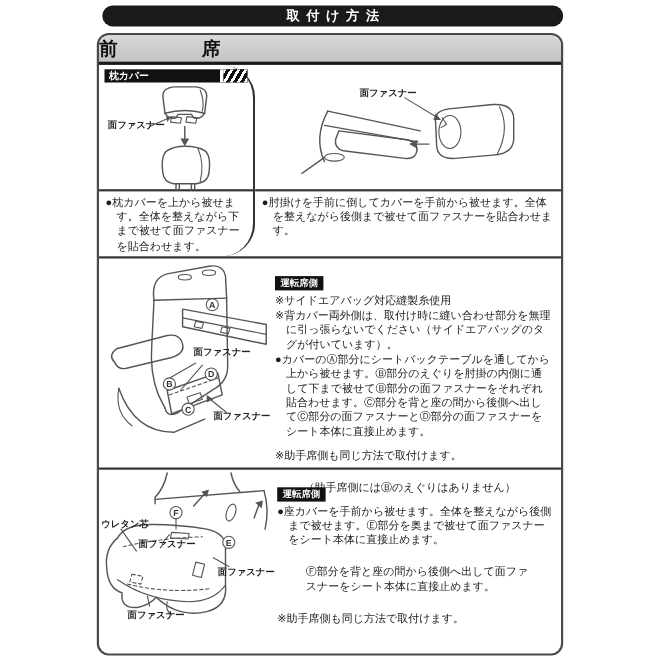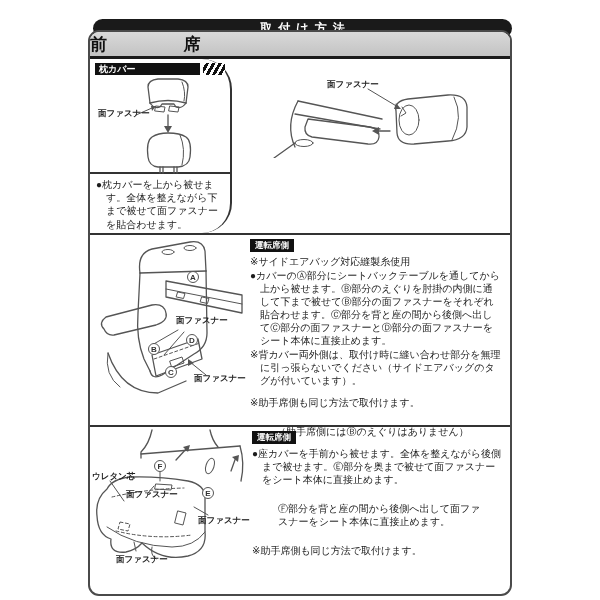--- a/index.html
+++ b/index.html
@@ -3,21 +3,21 @@
 <meta charset="utf-8">
 <style>
   html,body{margin:0;padding:0;}
   body{
     width:600px;height:600px;position:relative;background:#fff;
     font-family:"Liberation Sans","DejaVu Sans",sans-serif;color:#1c1c1c;
     overflow:hidden;
   }
   
   .title-pill{
-    position:absolute;left:93px;top:19px;width:419px;height:19px;
+    position:absolute;left:93px;top:5px;width:419px;height:19px;
     background:#1a1a1a;border-radius:10px;color:#fff;
     display:flex;align-items:center;justify-content:center;
     font-size:12px;font-weight:bold;
   }
   .title-pill span{letter-spacing:6px;margin-right:-6px;}
   
   .outer{
     position:absolute;left:88px;top:30px;width:420px;height:562px;
     border:2px solid #4a4a4a;border-radius:11px;overflow:hidden;background:#fff;
   }
@@ -47,21 +47,21 @@
   .panel-txt{
     border-top:2px solid #333;height:61px;box-sizing:border-box;
     padding:4px 4px 0 6px;font-size:10px;line-height:1.32;
   }
   
   .section2{border-bottom:2px solid #333;height:192px;box-sizing:border-box;position:relative;}
   .section3{height:169px;box-sizing:border-box;position:relative;}
   .sec-flex{display:flex;}
   .illus2{width:158px;height:170px;position:relative;flex:none;}
   .illus3{width:160px;height:146px;position:relative;flex:none;}
-  .txt2{flex:1;padding:3px 8px 0 2px;font-size:10px;line-height:1.3;}
+  .txt2{flex:1;padding:16px 8px 0 2px;font-size:10px;line-height:1.3;}
   .badge{
     display:inline-block;background:#111;color:#fff;font-size:8.5px;font-weight:bold;
     padding:1px 5px;margin-bottom:3px;
   }
   p.h1{margin:0 0 1px 0;padding-left:1em;text-indent:-1em;}
   p.ind{margin:16px;padding-left:1em;}
   p.gap{margin-top:9px;}
   
   .lbl{
     position:absolute;font-size:8.5px;color:#222;white-space:nowrap;font-weight:bold;
@@ -145,20 +145,23 @@
           <path d="M164,52 Q162,42 176,40 L216,36 Q234,35 235,48 L235,68 Q234,81 216,82 L182,85 Q166,86 165,74 Z"></path>
           <ellipse cx="177" cy="61" rx="10" ry="15" class="thin"></ellipse>
           <path d="M222,38 Q232,58 220,81" class="thin"></path>
           <path d="M170,48 l4,6 l-5,3" class="thin"></path>
 
           <path d="M136,30 L166,48" class="thin"></path>
           <polygon points="164,44 169,50 162,50"></polygon>
         </svg>
         <span class="lbl" style="left:95px;top:20px;">面ファスナー</span>
       </div>
+      <div class="panel-txt">
+        <p class="h1">●肘掛けを手前に倒してカバーを手前から被せます。全体を整えながら後側まで被せて面ファスナーを貼合わせます。</p>
+      </div>
     </div>
   </div>
 
   <div class="section2">
     <div class="sec-flex">
       <div class="illus2">
         <svg width="158" height="170" viewBox="0 0 158 170">
 
           <path d="M50,38 Q47,18 62,14 L100,7 Q113,5 115,16 L116,36"></path>
           <path d="M50,38 L116,36"></path>
@@ -191,22 +194,22 @@
         <span class="circ" style="left:97px;top:36px;">A</span>
         <span class="circ" style="left:58px;top:108px;">B</span>
         <span class="circ" style="left:96px;top:99px;">D</span>
         <span class="circ" style="left:75px;top:131px;">C</span>
         <span class="lbl" style="left:86px;top:80px;">面ファスナー</span>
         <span class="lbl" style="left:104px;top:138px;">面ファスナー</span>
       </div>
       <div class="txt2">
         <span class="badge">運転席側</span>
         <p class="h1">※サイドエアバッグ対応縫製糸使用</p>
+        <p class="h1">※背カバー両外側は、取付け時に縫い合わせ部分を無理に引っ張らないでください（サイドエアバッグのタグが付いています）。</p>
         <p class="h1">●カバーのⒶ部分にシートバックテーブルを通してから上から被せます。Ⓑ部分のえぐりを肘掛の内側に通して下まで被せてⒷ部分の面ファスナーをそれぞれ貼合わせます。Ⓒ部分を背と座の間から後側へ出してⒸ部分の面ファスナーとⒹ部分の面ファスナーをシート本体に直接止めます。</p>
-        <p class="h1">※背カバー両外側は、取付け時に縫い合わせ部分を無理に引っ張らないでください（サイドエアバッグのタグが付いています）。</p>
         <p class="h1 gap">※助手席側も同じ方法で取付けます。</p>
         <p class="ind">（助手席側にはⒷのえぐりはありません）</p>
       </div>
     </div>
   </div>
 
   <div class="section3">
     <div class="sec-flex">
       <div class="illus3">
         <svg width="160" height="146" viewBox="0 0 160 146">

